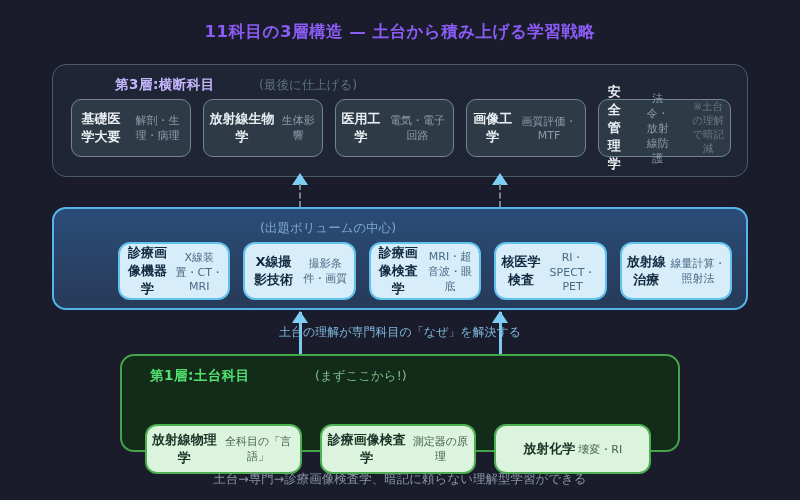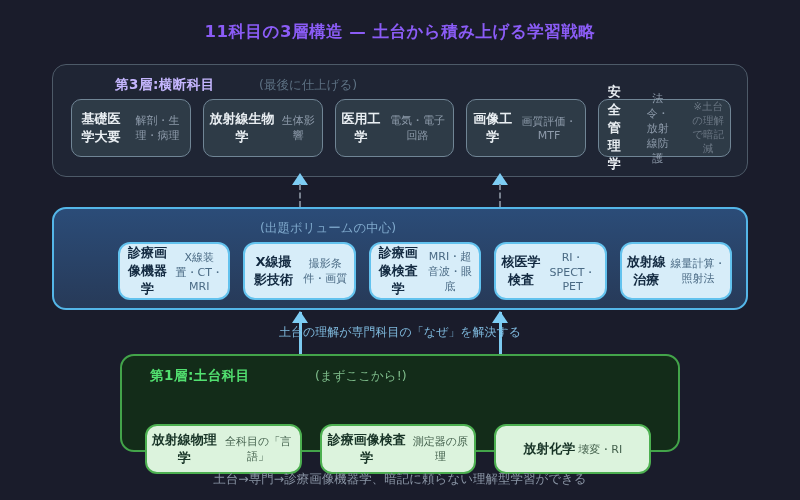--- a/index.html
+++ b/index.html
@@ -167,15 +167,15 @@
         <div class="btitle">診療画像検査学</div>
         <div class="bsub">測定器の原理</div>
       </div>
       <div class="box l1box">
         <div class="btitle">放射化学</div>
         <div class="bsub">壊変・RI</div>
       </div>
     </div>
   </div>
 
-  <div class="footer-text">土台→専門→診療画像機器学、暗記に頼らない理解型学習ができる</div>
+  <div class="footer-text">土台→専門→診療画像検査学、暗記に頼らない理解型学習ができる</div>
 
 </div>
 
 </body></html>

